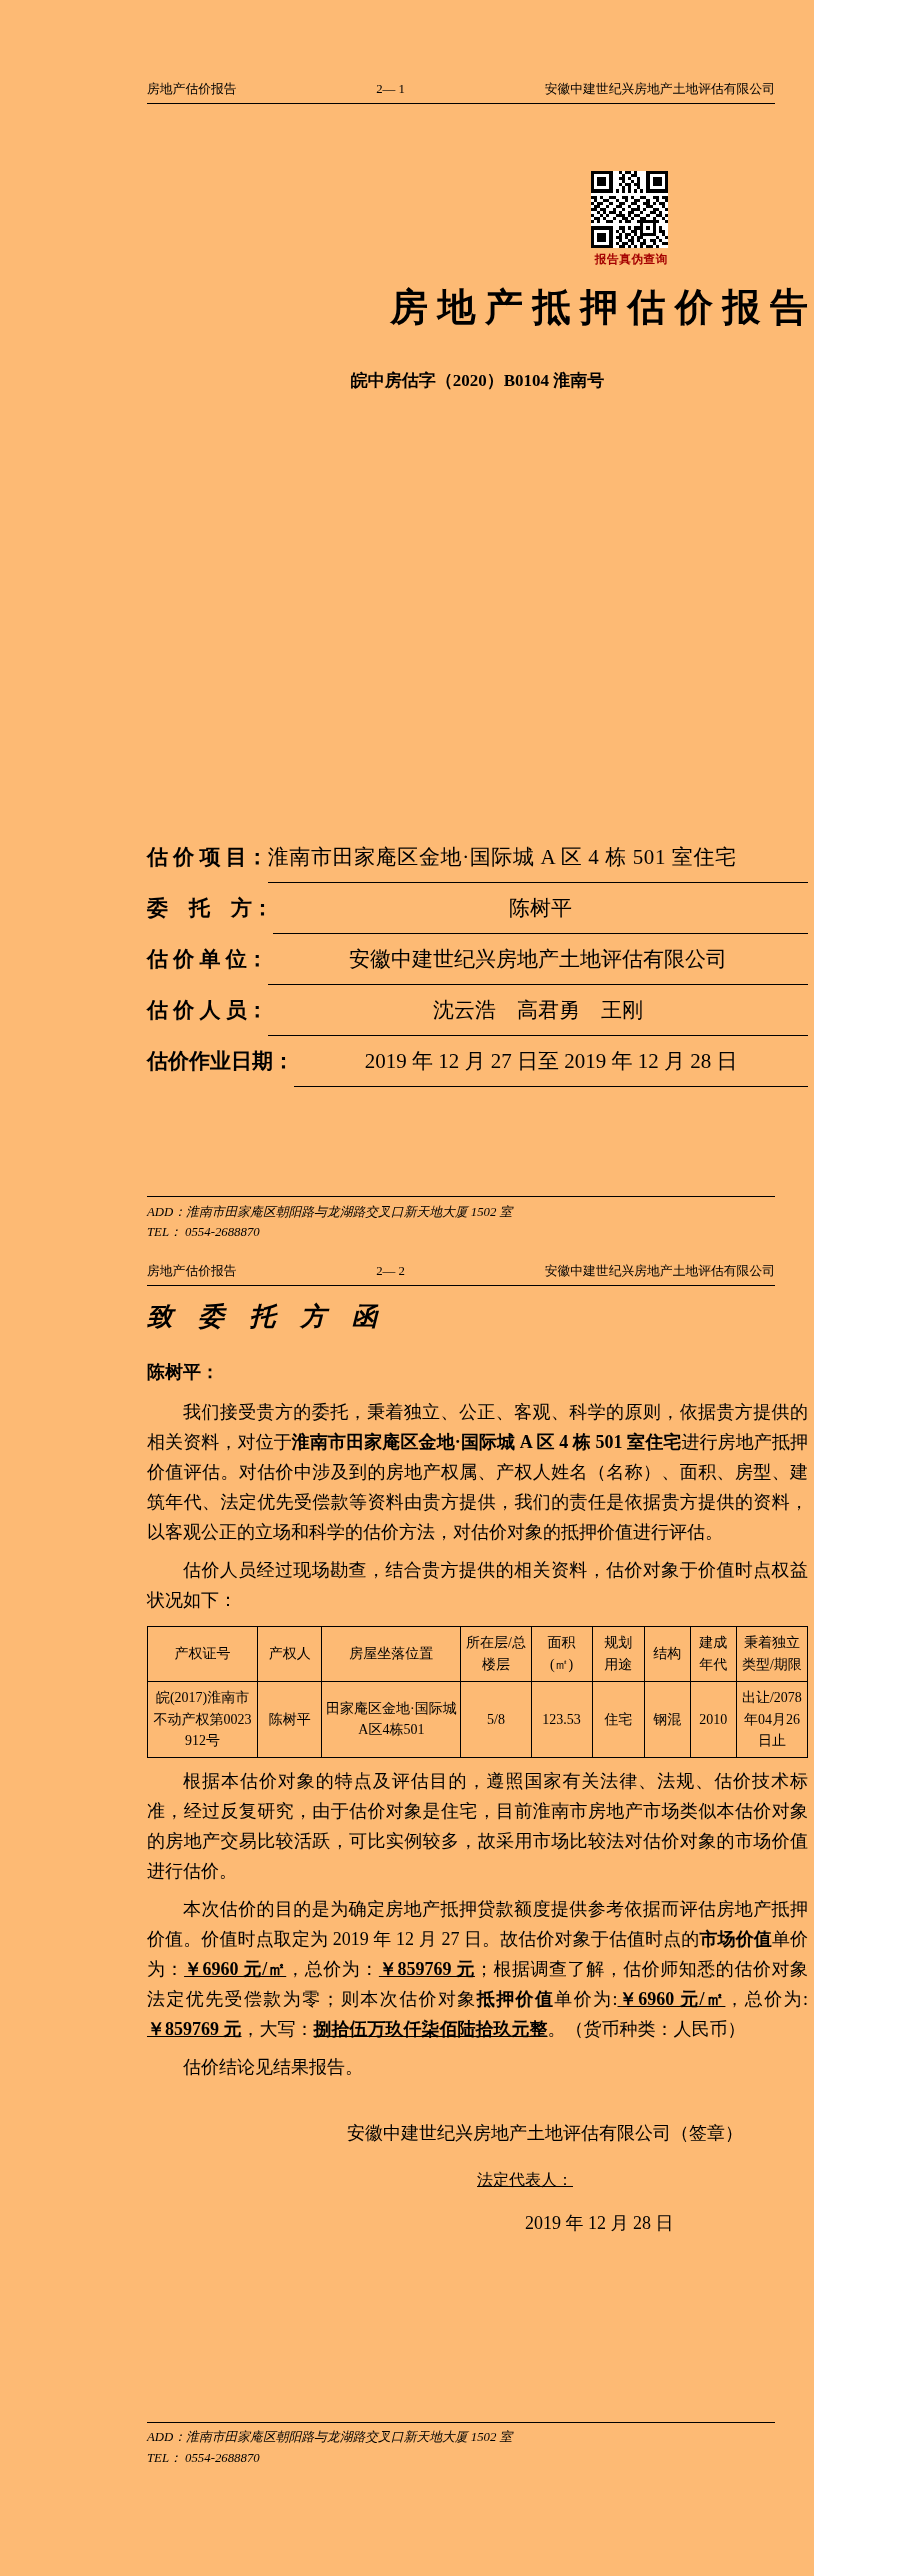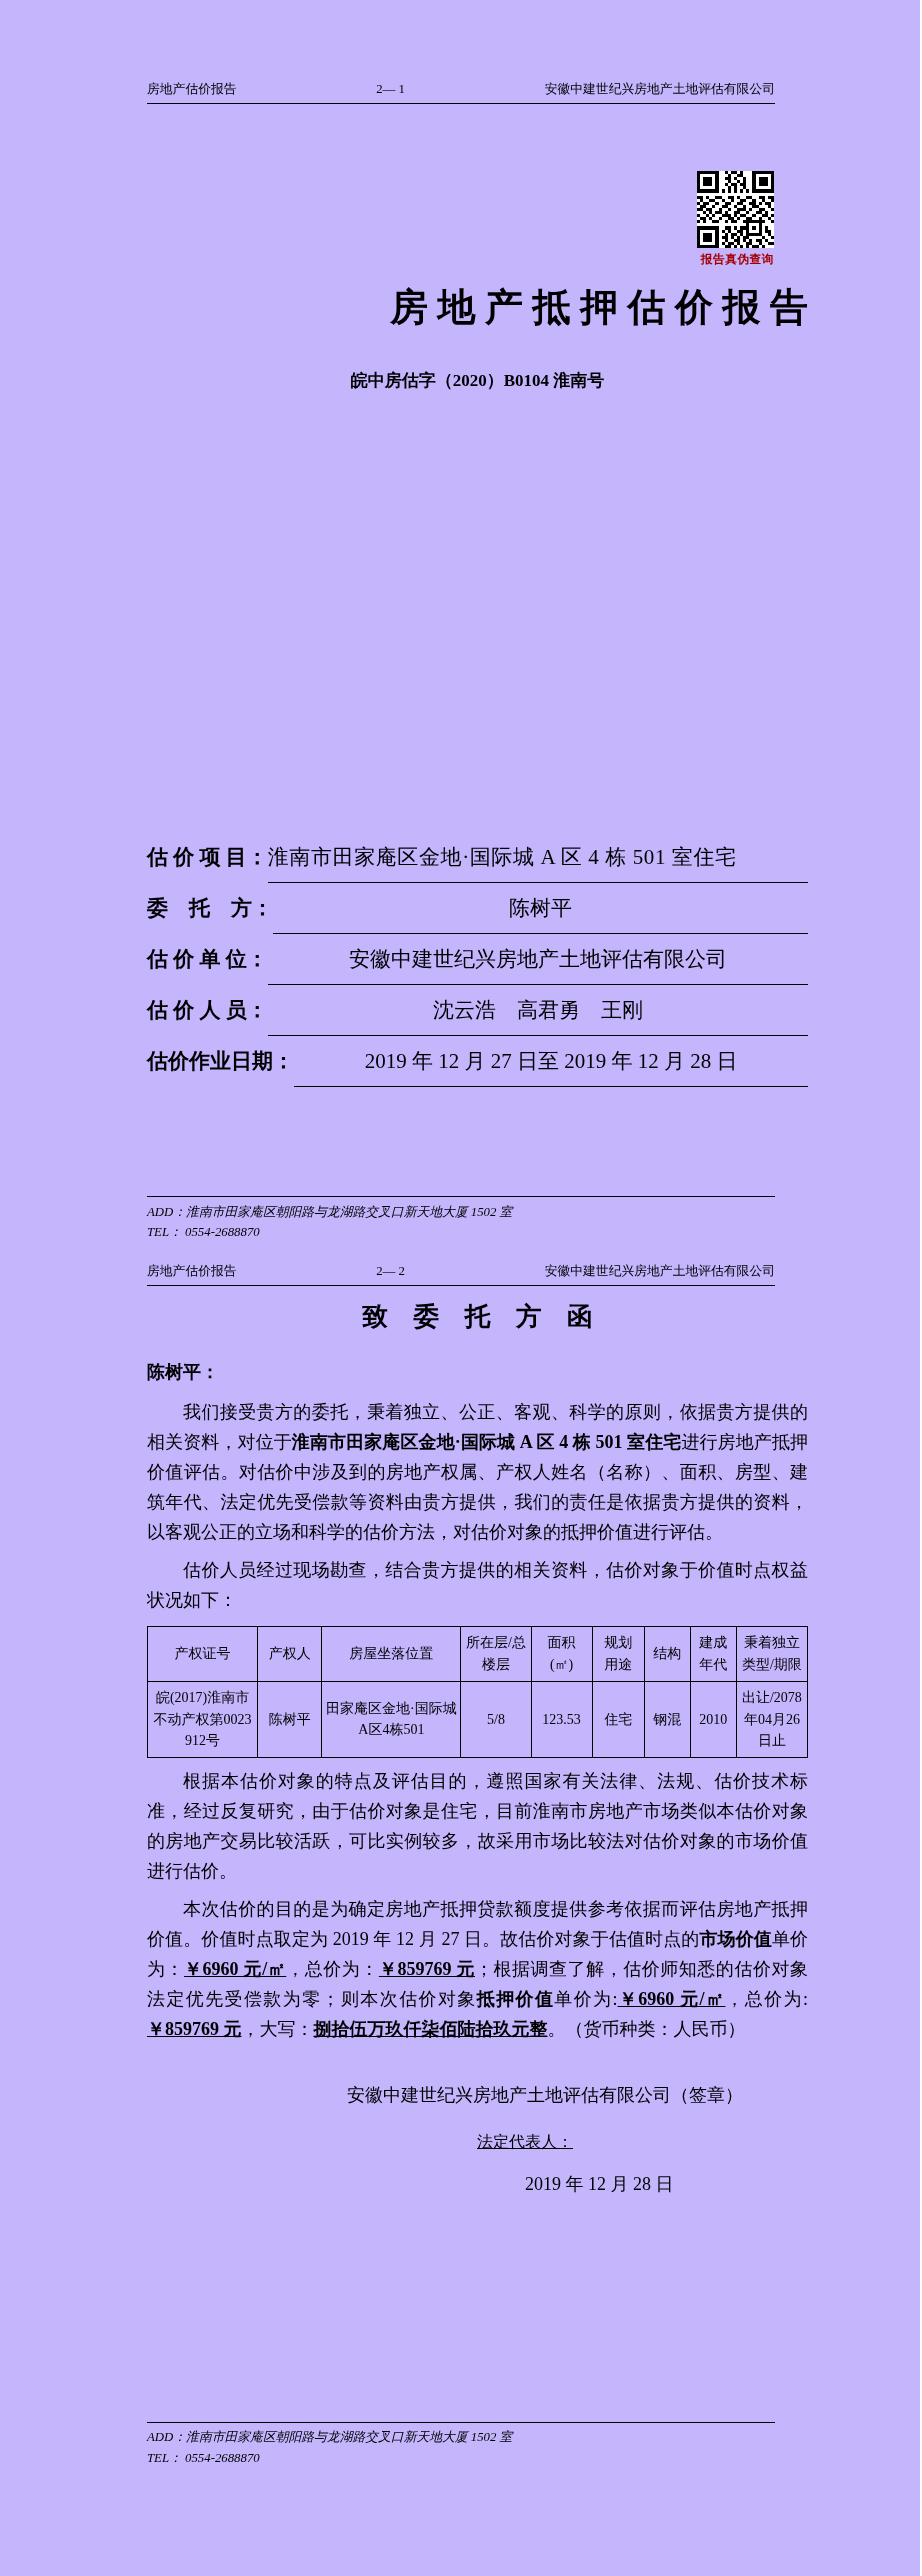--- a/index.html
+++ b/index.html
@@ -1,21 +1,21 @@
 <!DOCTYPE html>
 <html style="font-size:9.3px"><head>
 <meta charset="utf-8">
 <style>
   html, body { margin: 0; padding: 0; background: #ffffff; }
   body {
     width: 922px;
     color: #000;
     font-family: "Liberation Serif", "DejaVu Serif", serif;
   }
-  .page { position: relative; width: 920px; overflow: hidden; box-sizing: border-box; background: #c4b5fd; }
+  .page { position: relative; width: 814px; overflow: hidden; box-sizing: border-box; background: #fdba74; }
   .page1 { height: 1255px; padding-top: 81px; }
   .page2 { height: 1321px; padding-top: 8.1px; }
 
   
   .hdr {
     display: flex; justify-content: space-between; align-items: flex-end;
     width: 628px; margin-left: 147px;
     border-bottom: 1.2px solid #000; padding-bottom: 4.6px;
     font-size: 12.8px; line-height: 17.4px;
   }
@@ -47,21 +47,21 @@
 
   
   .pfooter {
     position: absolute; left: 147px; width: 628px; bottom: 12.8px;
     border-top: 0.6px solid #000; padding-top: 4.6px;
     font-size: 12.8px; line-height: 20.3px; font-style: italic;
   }
   .page2 .pfooter { bottom: 108px; }
 
   
-  .letter-title { margin: 12.8px 0 0 147px; width: 661px; text-align: center; font-size: 25.6px; font-weight: bold; line-height: 35px; white-space: pre; }
+  .letter-title { margin: 12.8px 0 0 147px; width: 661px; text-align: left; font-size: 25.6px; font-weight: bold; line-height: 35px; white-space: pre; font-style: italic; }
   .salutation { margin: 23px 0 0 147px; width: 661px; font-size: 18px; font-weight: bold; line-height: 30px; }
   .para { margin: 8.1px 0 0 147px; width: 661px; font-size: 18px; line-height: 30px; text-align: justify; text-indent: 2em; }
   .para.first { margin-top: 10.5px; }
   .b { font-weight: bold; }
   .u { text-decoration: underline; }
 
   .prop-table { margin: 10.5px 0 0 147px; width: 661px; border-collapse: collapse; table-layout: fixed; font-size: 14px; }
   .prop-table th, .prop-table td {
     border: 0.6px solid #000; text-align: center; vertical-align: middle;
     padding: 5.2px 2.3px; line-height: 1.55; word-break: break-all;
@@ -195,20 +195,21 @@
         <td>住宅</td>
         <td>钢混</td>
         <td>2010</td>
         <td>出让/2078年04月26日止</td>
       </tr>
     </tbody>
   </table>
 
   <p class="para">根据本估价对象的特点及评估目的，遵照国家有关法律、法规、估价技术标准，经过反复研究，由于估价对象是住宅，目前淮南市房地产市场类似本估价对象的房地产交易比较活跃，可比实例较多，故采用市场比较法对估价对象的市场价值进行估价。</p>
   <p class="para"><span>本次估价的目的是为确定房地产抵押贷款额度提供参考依据而评估房地产抵押价值。价值时点取定为 2019 年 12 月 27 日。故估价对象于估值时点的</span><span class="b">市场价值</span><span>单价为：</span><span class="b u">￥6960 元/㎡</span><span>，总价为：</span><span class="b u">￥859769 元</span><span>；根据调查了解，估价师知悉的估价对象法定优先受偿款为零；则本次估价对象</span><span class="b">抵押价值</span><span>单价为:</span><span class="b u">￥6960 元/㎡</span><span>，总价为:</span><span class="b u">￥859769 元</span><span>，大写：</span><span class="b u">捌拾伍万玖仟柒佰陆拾玖元整</span><span>。（货币种类：人民币）</span></p>
+  <p class="para">估价结论见结果报告。</p>
 
   <div class="sig">安徽中建世纪兴房地产土地评估有限公司（签章）</div>
   <div class="legal">法定代表人：</div>
   <div class="sdate">2019 年 12 月 28 日</div>
 
   <div class="pfooter">
     <div>ADD：淮南市田家庵区朝阳路与龙湖路交叉口新天地大厦 1502 室</div>
     <div>TEL： 0554-2688870</div>
   </div>
 </div>

